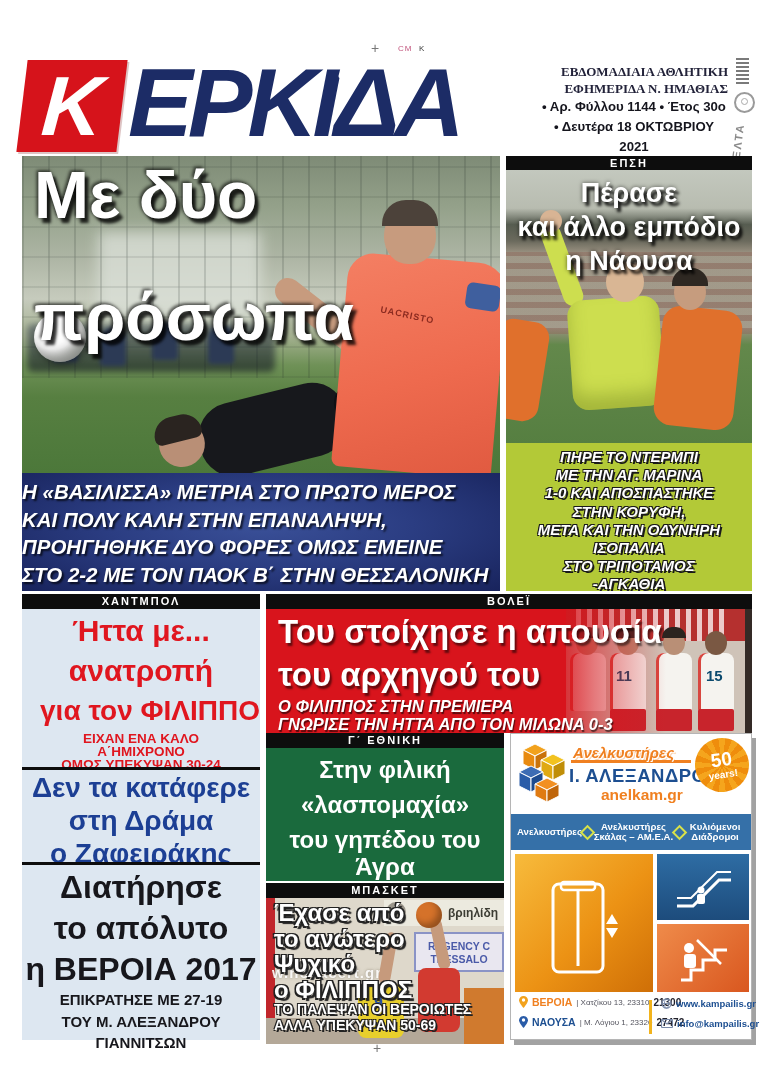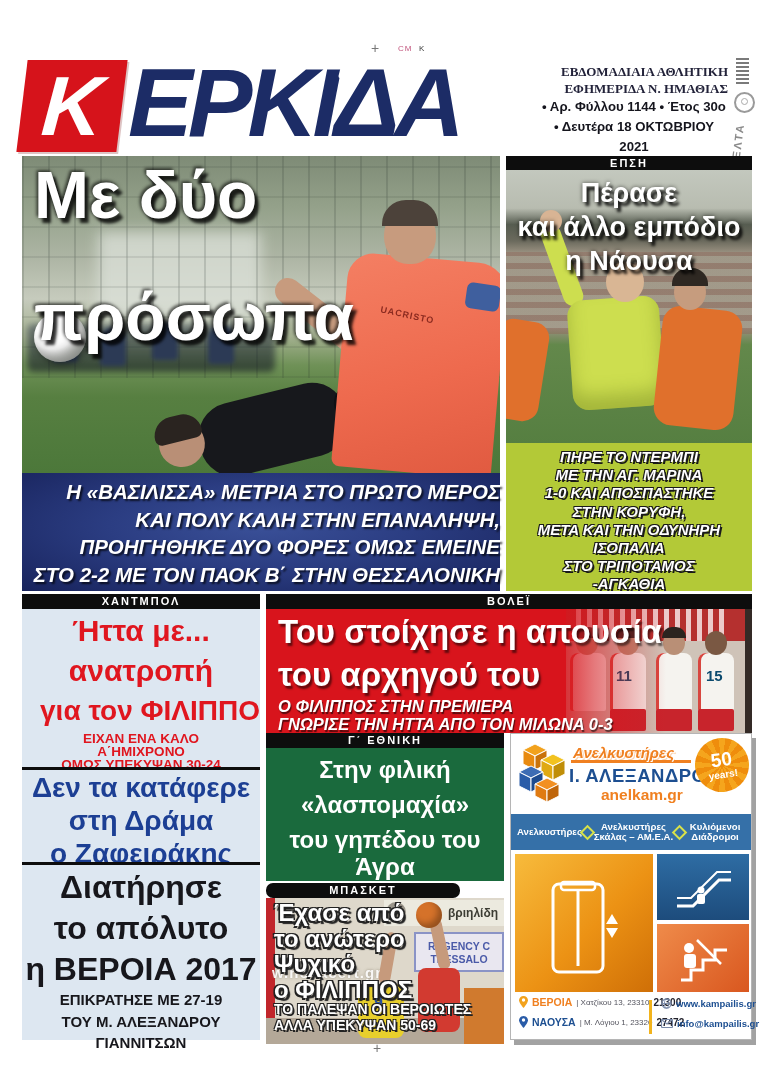--- a/index.html
+++ b/index.html
@@ -62,21 +62,21 @@
     background:linear-gradient(160deg,#f47f63 0%,#ee6a4e 55%,#e05a40 100%);transform:rotate(5deg);}
   .lp-striker .arm{position:absolute;left:-24px;top:118px;width:130px;height:26px;border-radius:13px;background:#c79b7e;transform:rotate(38deg);}
   .lp-striker .band{position:absolute;left:178px;top:92px;width:34px;height:26px;background:#3f5f9e;border-radius:6px;transform:rotate(8deg);}
   .lp-striker .jersey-txt{position:absolute;left:92px;top:118px;font-size:9px;font-weight:700;color:#8c2b20;
     transform:rotate(12deg);letter-spacing:1px;}
   .lead-headline{position:absolute;left:12px;top:6px;color:#fff;font-weight:800;font-size:66px;line-height:1;
     text-shadow:0 0 4px rgba(0,0,0,.55),4px 5px 3px rgba(0,0,0,.8),-2px -2px 3px rgba(0,0,0,.45);}
   .lead-headline .l2{margin-top:56px;}
 
   
-  .lead-deck{position:absolute;left:22px;top:473px;width:478px;height:118px;text-align:right;
+  .lead-deck{position:absolute;left:22px;top:473px;width:478px;height:118px;text-align:left;
     background:radial-gradient(ellipse at 50% 45%,#3a5098 0%,#2b3d82 45%,#18235c 100%);
     color:#fff;font-style:italic;font-weight:800;font-size:20.5px;line-height:27.5px;padding-top:5px;box-sizing:border-box;
     text-shadow:2px 2px 2px rgba(0,0,0,.7);}
 
   
   .epsi-photo{position:absolute;left:506px;top:170px;width:246px;height:273px;overflow:hidden;
     background:linear-gradient(180deg,#c3c8be 0%,#b8bcb0 14%,#565c50 20%,#6b6a5d 26%,#968e7e 30%,#9a9181 58%,#63884b 64%,#567f41 100%);}
   .ep-rows{position:absolute;left:0;top:30%;width:100%;height:30%;opacity:.5;
     background:repeating-linear-gradient(0deg,rgba(140,80,70,.55) 0 6px,rgba(230,225,210,.25) 6px 13px);}
   .ep-arm{position:absolute;left:46px;top:52px;width:20px;height:86px;border-radius:10px;background:#cdde4f;transform:rotate(-20deg);}
@@ -357,21 +357,21 @@
       <div class="h">Στην φιλική</div>
       <div class="h">«λασπομαχία»</div>
       <div class="h">του γηπέδου του Άγρα</div>
       <div class="s">ΗΤΤΗΘΗΚΕ Ο Μ. ΑΛΕΞΑΝΔΡΟΣ</div>
       <div class="s">ΤΡΙΚΑΛΩΝ 1-0</div>
       <div class="s">ΑΠΟ ΤΟΝ ΕΔΕΣΣΑΪΚΟ</div>
     </div>
   </section>
 
   <section>
-    <div class="bar" style="left:266px;top:883px;width:194px;border-radius:7px;">ΜΠΑΣΚΕΤ</div>
+    <div class="bar" style="left:266px;top:883px;width:238px;">ΜΠΑΣΚΕΤ</div>
     <div class="bk-photo">
       <div class="bk-strip"></div>
       <div class="bk-top-banner">βριηλίδη</div>
       <div class="bk-ball-logo"></div>
       <div class="bk-regency">
         <div>REGENCY C</div>
         <div>THESSALO</div>
       </div>
       <div class="bk-watermark">w.novacert.gr</div>
       <div class="bk-floor"></div>

